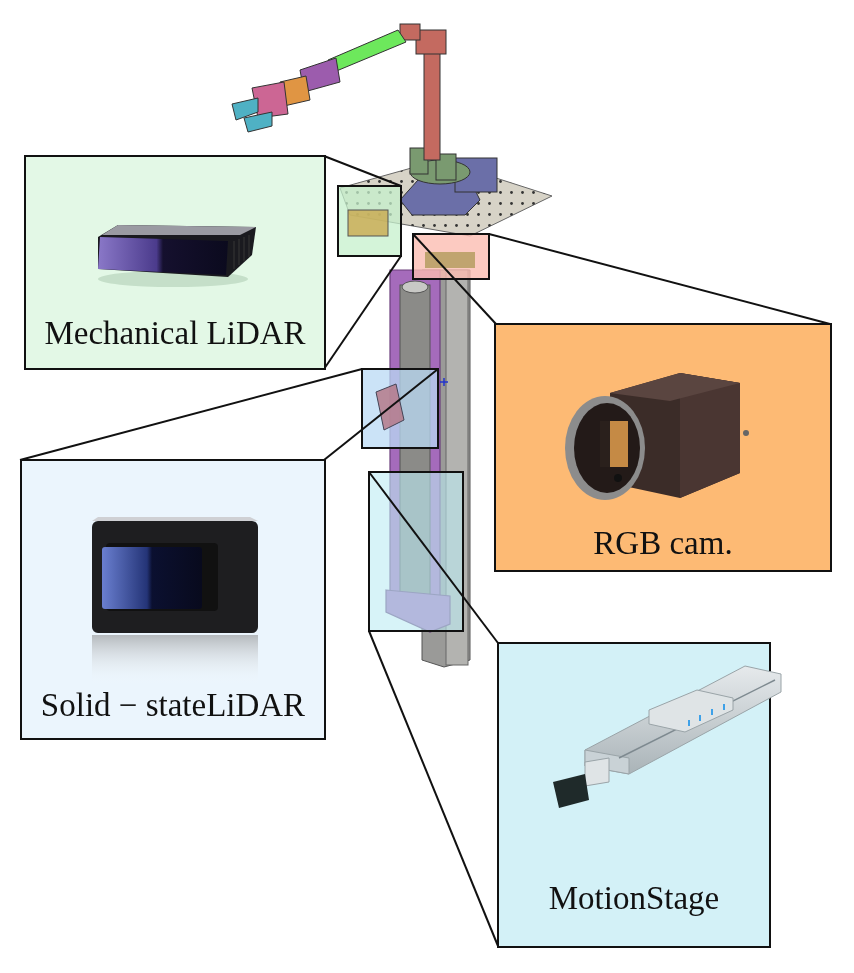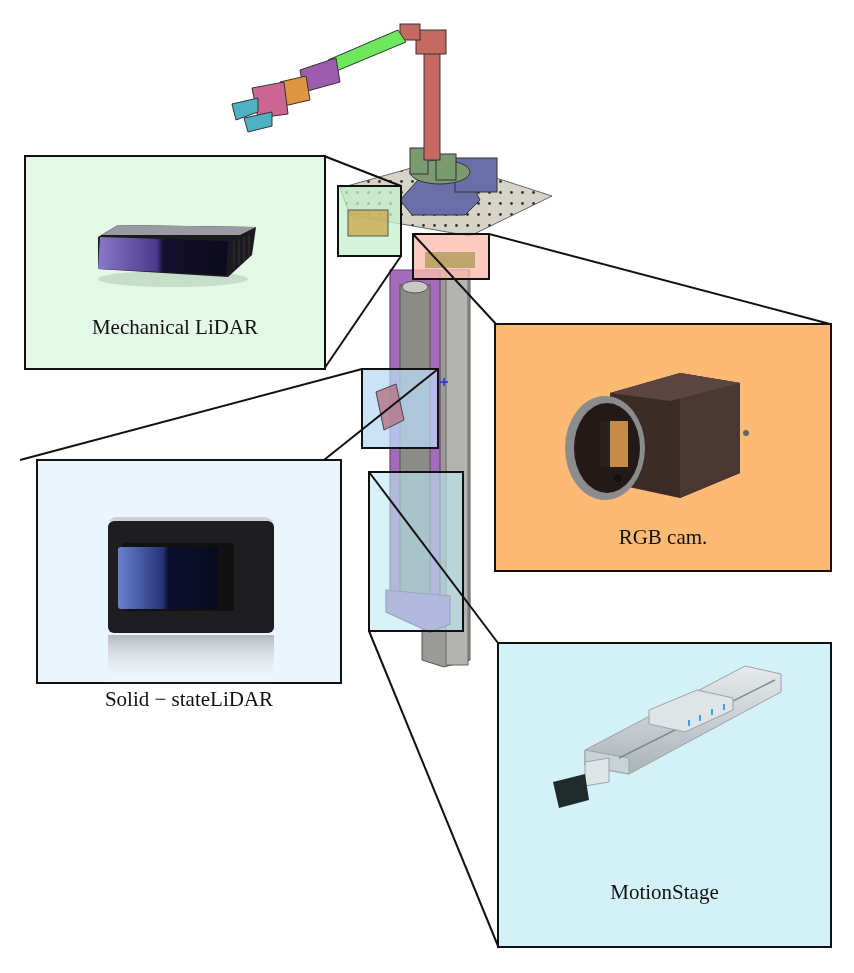--- a/index.html
+++ b/index.html
@@ -1,19 +1,19 @@
 <!DOCTYPE html>
 <html><head>
   <meta charset="utf-8">
   <style>
     html, body { margin: 0; padding: 0; background: #ffffff; }
     body { width: 854px; height: 973px; position: relative; overflow: hidden; font-family: "DejaVu Serif", serif; }
     #stage { position: absolute; left: 0; top: 0; width: 854px; height: 973px; }
     .panel { position: absolute; border: 2px solid #111; box-sizing: border-box; }
-    .label { position: absolute; left: 0; right: 0; text-align: center; font-family: "Liberation Serif", "DejaVu Serif", serif; font-size: 21px; color: #111; }
+    .label { position: absolute; left: 0; right: 0; text-align: center; font-family: "Liberation Serif", "DejaVu Serif", serif; font-size: 33px; color: #111; }
     .prod { position: absolute; }
   </style>
 </head>
 <body>
 
 <svg id="stage" width="854" height="973" viewBox="0 0 854 973" xmlns="http://www.w3.org/2000/svg">
   <defs>
     <pattern id="holes" width="11" height="11" patternUnits="userSpaceOnUse">
       <circle cx="5.5" cy="5.5" r="1.4" fill="#333"></circle>
     </pattern>
@@ -124,32 +124,32 @@
     <circle cx="186" cy="70" r="3" fill="#666"></circle>
     <ellipse cx="45" cy="85" rx="40" ry="52" fill="#8c8c8c"></ellipse>
     <ellipse cx="47" cy="85" rx="33" ry="45" fill="#231a18"></ellipse>
     <rect x="40" y="58" width="28" height="46" fill="#c58a45"></rect>
     <rect x="40" y="58" width="10" height="46" fill="#2a201c"></rect>
     <circle cx="58" cy="115" r="4" fill="#111"></circle>
   </svg>
   <div class="label" style="top:200px;">RGB cam.</div>
 </div>
 
-<div class="panel" style="left:20px; top:459px; width:306px; height:225px; background:#ebf5fd;margin-left:16px;">
+<div class="panel" style="left:20px; top:459px; width:306px; height:281px; background:#ebf5fd;">
   <svg class="prod" style="left:66px; top:56px;" width="172" height="170" viewBox="0 0 172 170">
     <rect x="4" y="4" width="166" height="112" rx="6" fill="#1e1e20"></rect>
     <polygon points="4,4 170,4 162,0 10,0" fill="#cfd0d4"></polygon>
     <rect x="18" y="26" width="112" height="68" rx="4" fill="#111"></rect>
     <rect x="14" y="30" width="100" height="62" rx="3" fill="url(#glassBlue)"></rect>
     <rect x="4" y="118" width="166" height="50" fill="url(#reflect)"></rect>
   </svg>
   <div class="label" style="top:226px;">Solid − stateLiDAR</div>
 </div>
 
-<div class="panel" style="left:497px; top:642px; width:335px; height:306px; background:#d3f1f7;">
+<div class="panel" style="left:497px; top:642px; width:274px; height:306px; background:#d3f1f7;">
   <svg class="prod" style="left:50px; top:18px;" width="240" height="160" viewBox="0 0 240 160">
     <polygon points="36,88 196,4 232,12 232,30 80,112 36,104" fill="url(#railG)" stroke="#9aa4a8" stroke-width="1"></polygon>
     <polygon points="36,88 80,96 80,112 36,104" fill="#c9d2d6" stroke="#9aa4a8"></polygon>
     <line x1="70" y1="96" x2="226" y2="18" stroke="#7e8a90" stroke-width="1.5"></line>
     <polygon points="100,48 148,28 184,36 184,48 136,70 100,62" fill="#dfe4e6" stroke="#9aa4a8"></polygon>
     <g fill="#3ea1e8">
         <rect x="139" y="58" width="2" height="6"></rect>
         <rect x="150" y="53" width="2" height="6"></rect>
         <rect x="162" y="47" width="2" height="6"></rect>
         <rect x="174" y="42" width="2" height="6"></rect>

